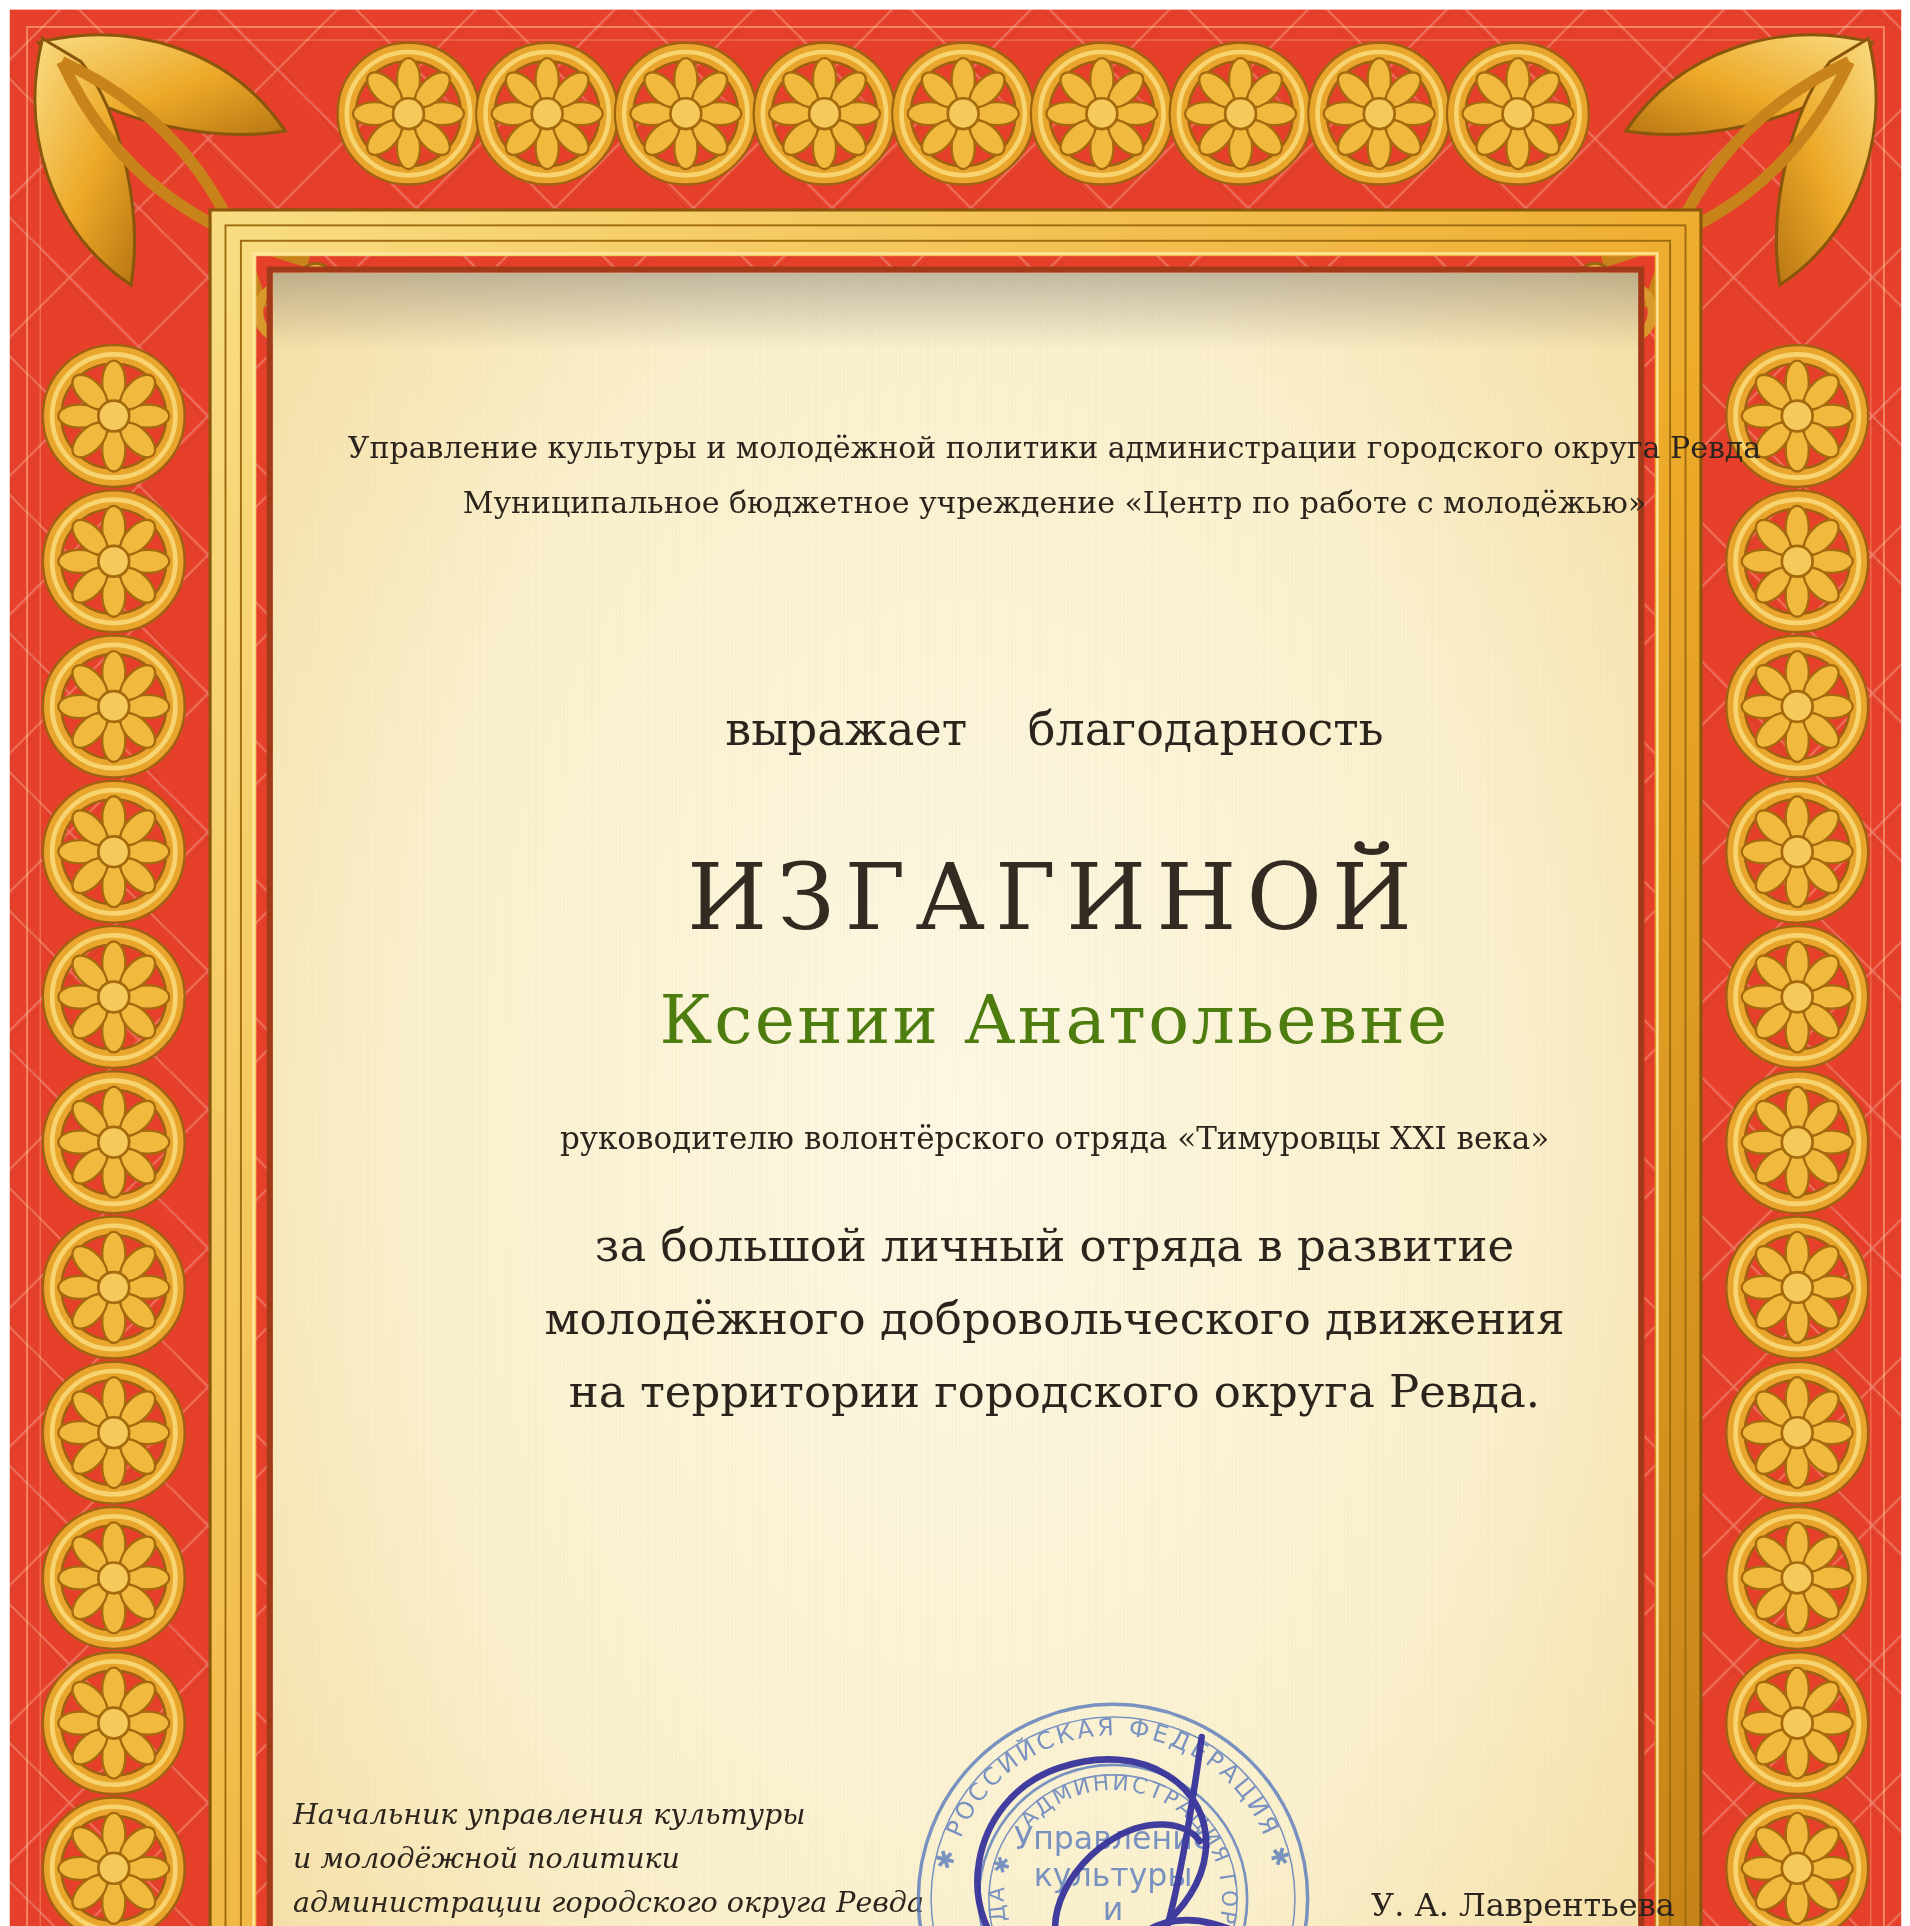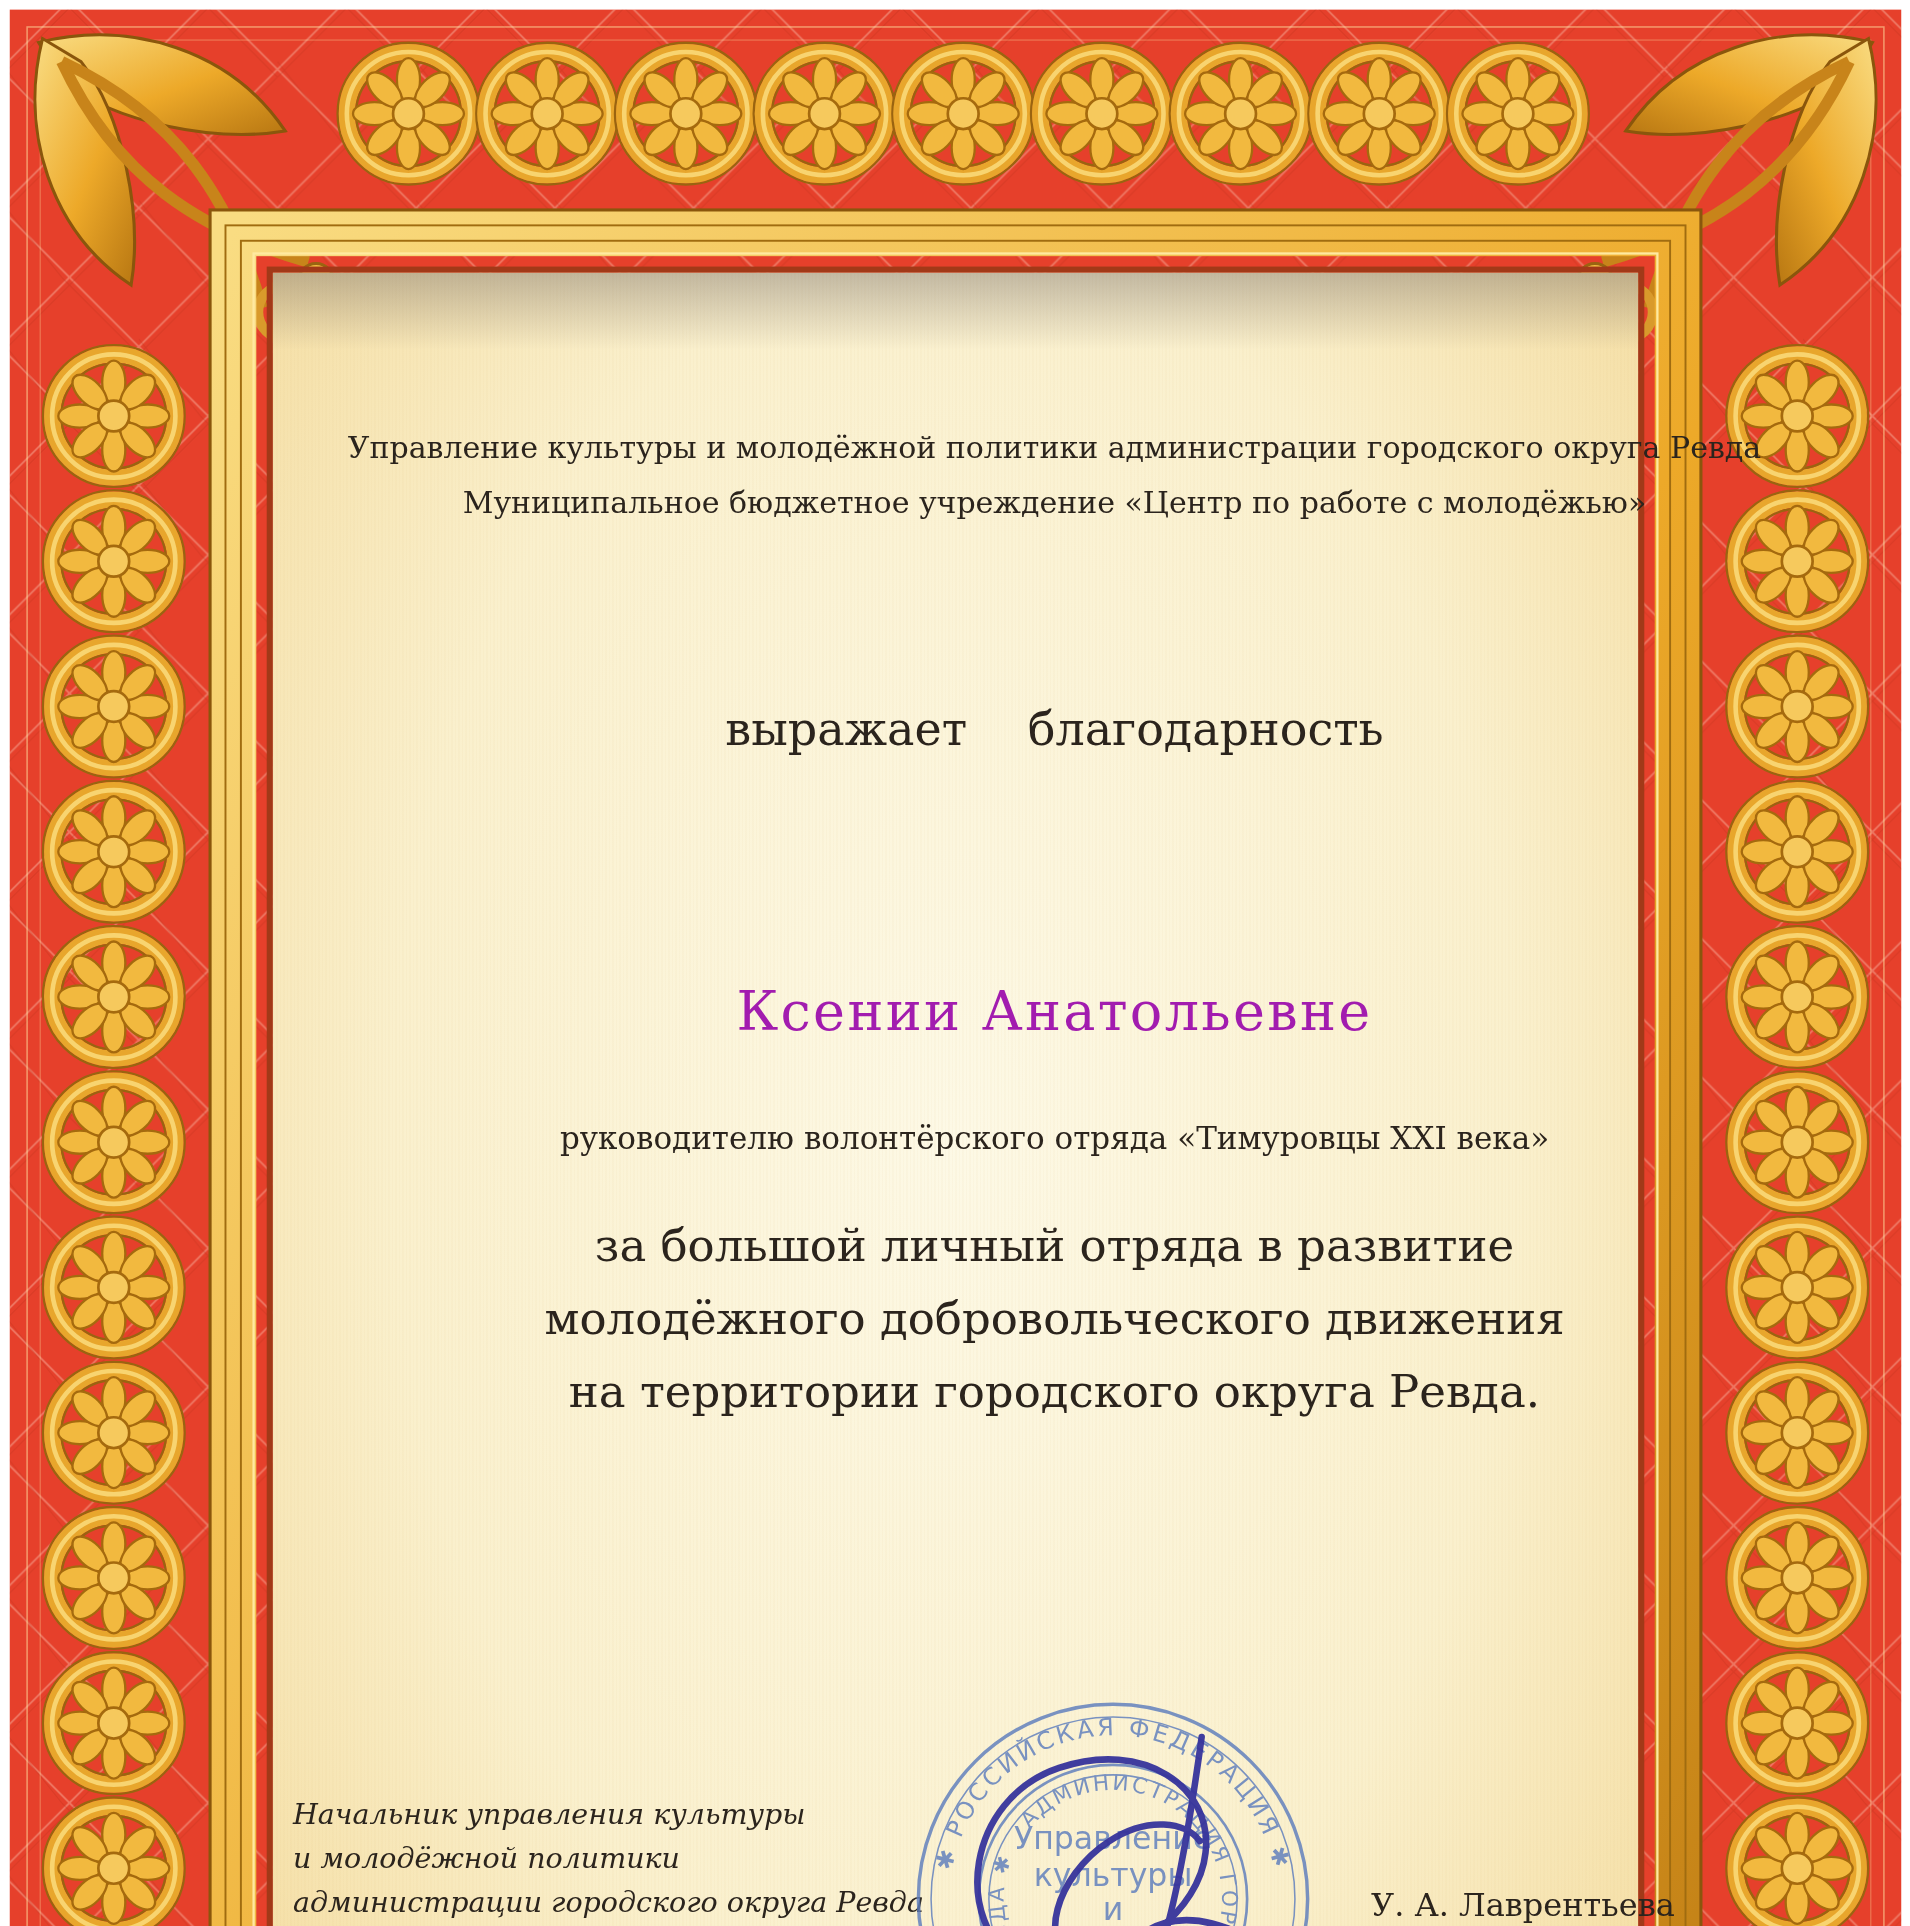--- a/index.html
+++ b/index.html
@@ -5,21 +5,21 @@
   html,body{margin:0;padding:0;background:#ffffff;}
   #page{position:relative;width:1911px;height:2702px;background:#ffffff;overflow:hidden;
         font-family:"DejaVu Serif","Liberation Serif",serif;color:#272019;}
   #border-art{position:absolute;left:0;top:0;width:1911px;height:2702px;}
   .abs{position:absolute;}
   .ctr{left:273px;width:1563px;text-align:center;}
   .line{white-space:nowrap;}
   .header-line{font-size:30px;letter-spacing:0px;color:#2b241d;}
   .action-line{font-size:46px;word-spacing:46px;color:#2b241d;}
   .surname{font-size:92px;letter-spacing:10px;color:#332a21;}
-  .given{font-size:54px;letter-spacing:2.3px;color:#a21caf;}
+  .given{font-size:68px;letter-spacing:2.3px;color:#4d7c0f;}
   .role-line{font-size:31px;color:#2b241d;margin-top:44px;}
   .reason{font-size:45px;line-height:1.62;color:#2b241d;}
   .wishes{font-size:34px;line-height:1.85;color:#2b241d;}
   .sig-title{font-size:28.5px;line-height:1.55;color:#2b241d;text-align:left;font-style:italic;}
   .sig-name{font-size:32px;color:#2b241d;}
   .paper-shadow{left:273px;top:273px;width:1365px;height:77px;
       background:linear-gradient(to bottom,rgba(105,95,92,.38),rgba(105,95,92,0));}
   .paper-texture{left:273px;top:273px;width:1365px;height:2156px;
       background:repeating-linear-gradient(90deg,rgba(214,176,106,.05) 0 1.2px,rgba(255,255,255,0) 1.2px 3.5px);}
   .stamp-svg{pointer-events:none;}
@@ -154,20 +154,21 @@
   </svg>
 
   <div class="abs paper-texture"></div>
   <div class="abs paper-shadow"></div>
 
   <div class="abs ctr line header-line" style="top:430px">Управление культуры и молодёжной политики администрации городского округа Ревда</div>
   <div class="abs ctr line header-line" style="top:485px">Муниципальное бюджетное учреждение «Центр по работе с молодёжью»</div>
 
   <div class="abs ctr line action-line" style="top:702px">выражает благодарность</div>
 
+  <div class="abs ctr line surname" style="top:844px">ИЗГАГИНОЙ</div>
   <div class="abs ctr line given" style="top:980px">Ксении Анатольевне</div>
 
   <div class="abs ctr line role-line" style="top:1076px">руководителю волонтёрского отряда «Тимуровцы XXI века»</div>
 
   <div class="abs ctr reason" style="top:1210px">
     <div class="line">за большой личный отряда в развитие</div>
     <div class="line">молодёжного добровольческого движения</div>
     <div class="line">на территории городского округа Ревда.</div>
   </div>
 

